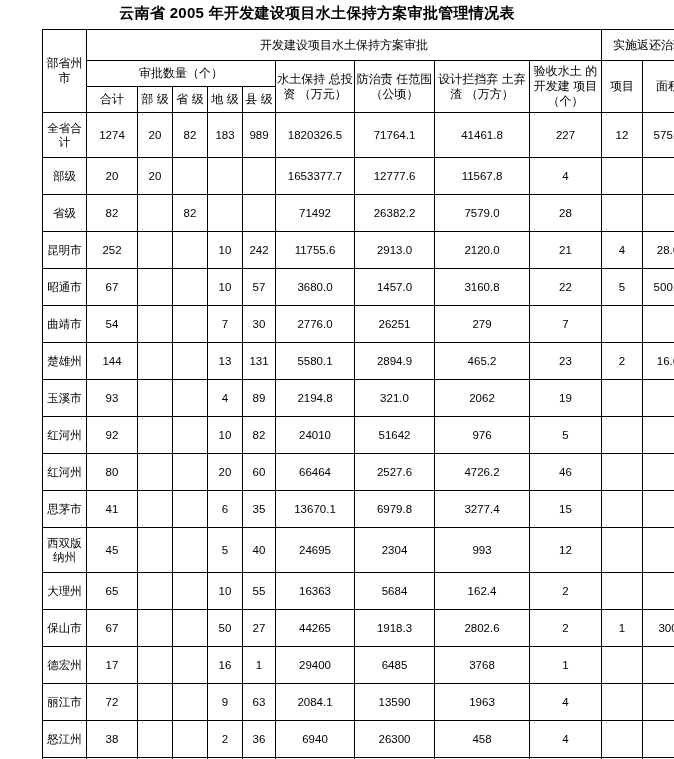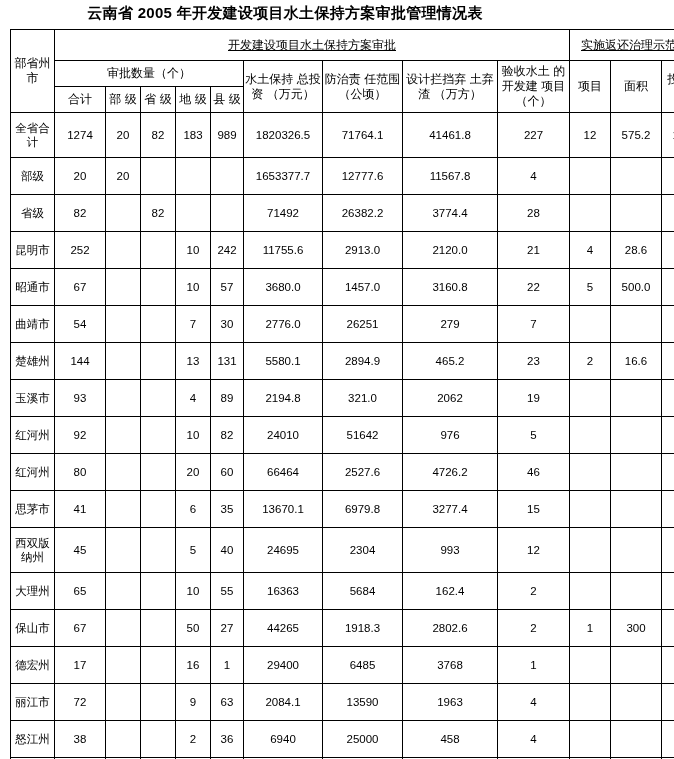--- a/index.html
+++ b/index.html
@@ -13,20 +13,21 @@
     font-family: "Liberation Sans", "DejaVu Sans", sans-serif;
     color: #000000;
     overflow: hidden;
   }
   #page {
     position: relative;
     width: 570px;
     height: 759px;
     box-sizing: border-box;
     padding: 0 10px;
+    margin-left: 32px;
   }
   #doc-title {
     text-align: center;
     font-size: 15px;
     font-weight: bold;
     letter-spacing: 0.3px;
     line-height: 26px;
     height: 29px;
     white-space: nowrap;
     color: #000;
@@ -52,21 +53,20 @@
     font-size: 12px;
     padding: 3px 1px;
   }
   th.hdr-rowlabel {
     font-size: 12.5px;
     line-height: 1.3;
   }
   th.hdr-group {
     font-size: 12.5px;
     height: 24px;
-    text-decoration: underline;
   }
   th.hdr-sub {
     font-size: 12.5px;
   }
   th.hdr-narrow {
     font-size: 12.5px;
     line-height: 1.15;
   }
   td.rowlabel {
     font-size: 12.5px;
@@ -178,21 +178,21 @@
         </tr>
         <tr class="datarow">
           <td class="rowlabel">省级</td>
           <td class="num">82</td>
           <td class="num"></td>
           <td class="num">82</td>
           <td class="num"></td>
           <td class="num"></td>
           <td class="num">71492</td>
           <td class="num">26382.2</td>
-          <td class="num">3774.4</td>
+          <td class="num">7579.0</td>
           <td class="num">28</td>
           <td class="num"></td>
           <td class="num"></td>
           <td class="num"></td>
         </tr>
         <tr class="datarow">
           <td class="rowlabel">昆明市</td>
           <td class="num">252</td>
           <td class="num"></td>
           <td class="num"></td>
@@ -388,21 +388,21 @@
           <td class="num"></td>
         </tr>
         <tr class="datarow">
           <td class="rowlabel">怒江州</td>
           <td class="num">38</td>
           <td class="num"></td>
           <td class="num"></td>
           <td class="num">2</td>
           <td class="num">36</td>
           <td class="num">6940</td>
-          <td class="num">25000</td>
+          <td class="num">26300</td>
           <td class="num">458</td>
           <td class="num">4</td>
           <td class="num"></td>
           <td class="num"></td>
           <td class="num"></td>
         </tr>
         <tr class="datarow">
           <td class="rowlabel">迪庆州</td>
           <td class="num">16</td>
           <td class="num"></td>

